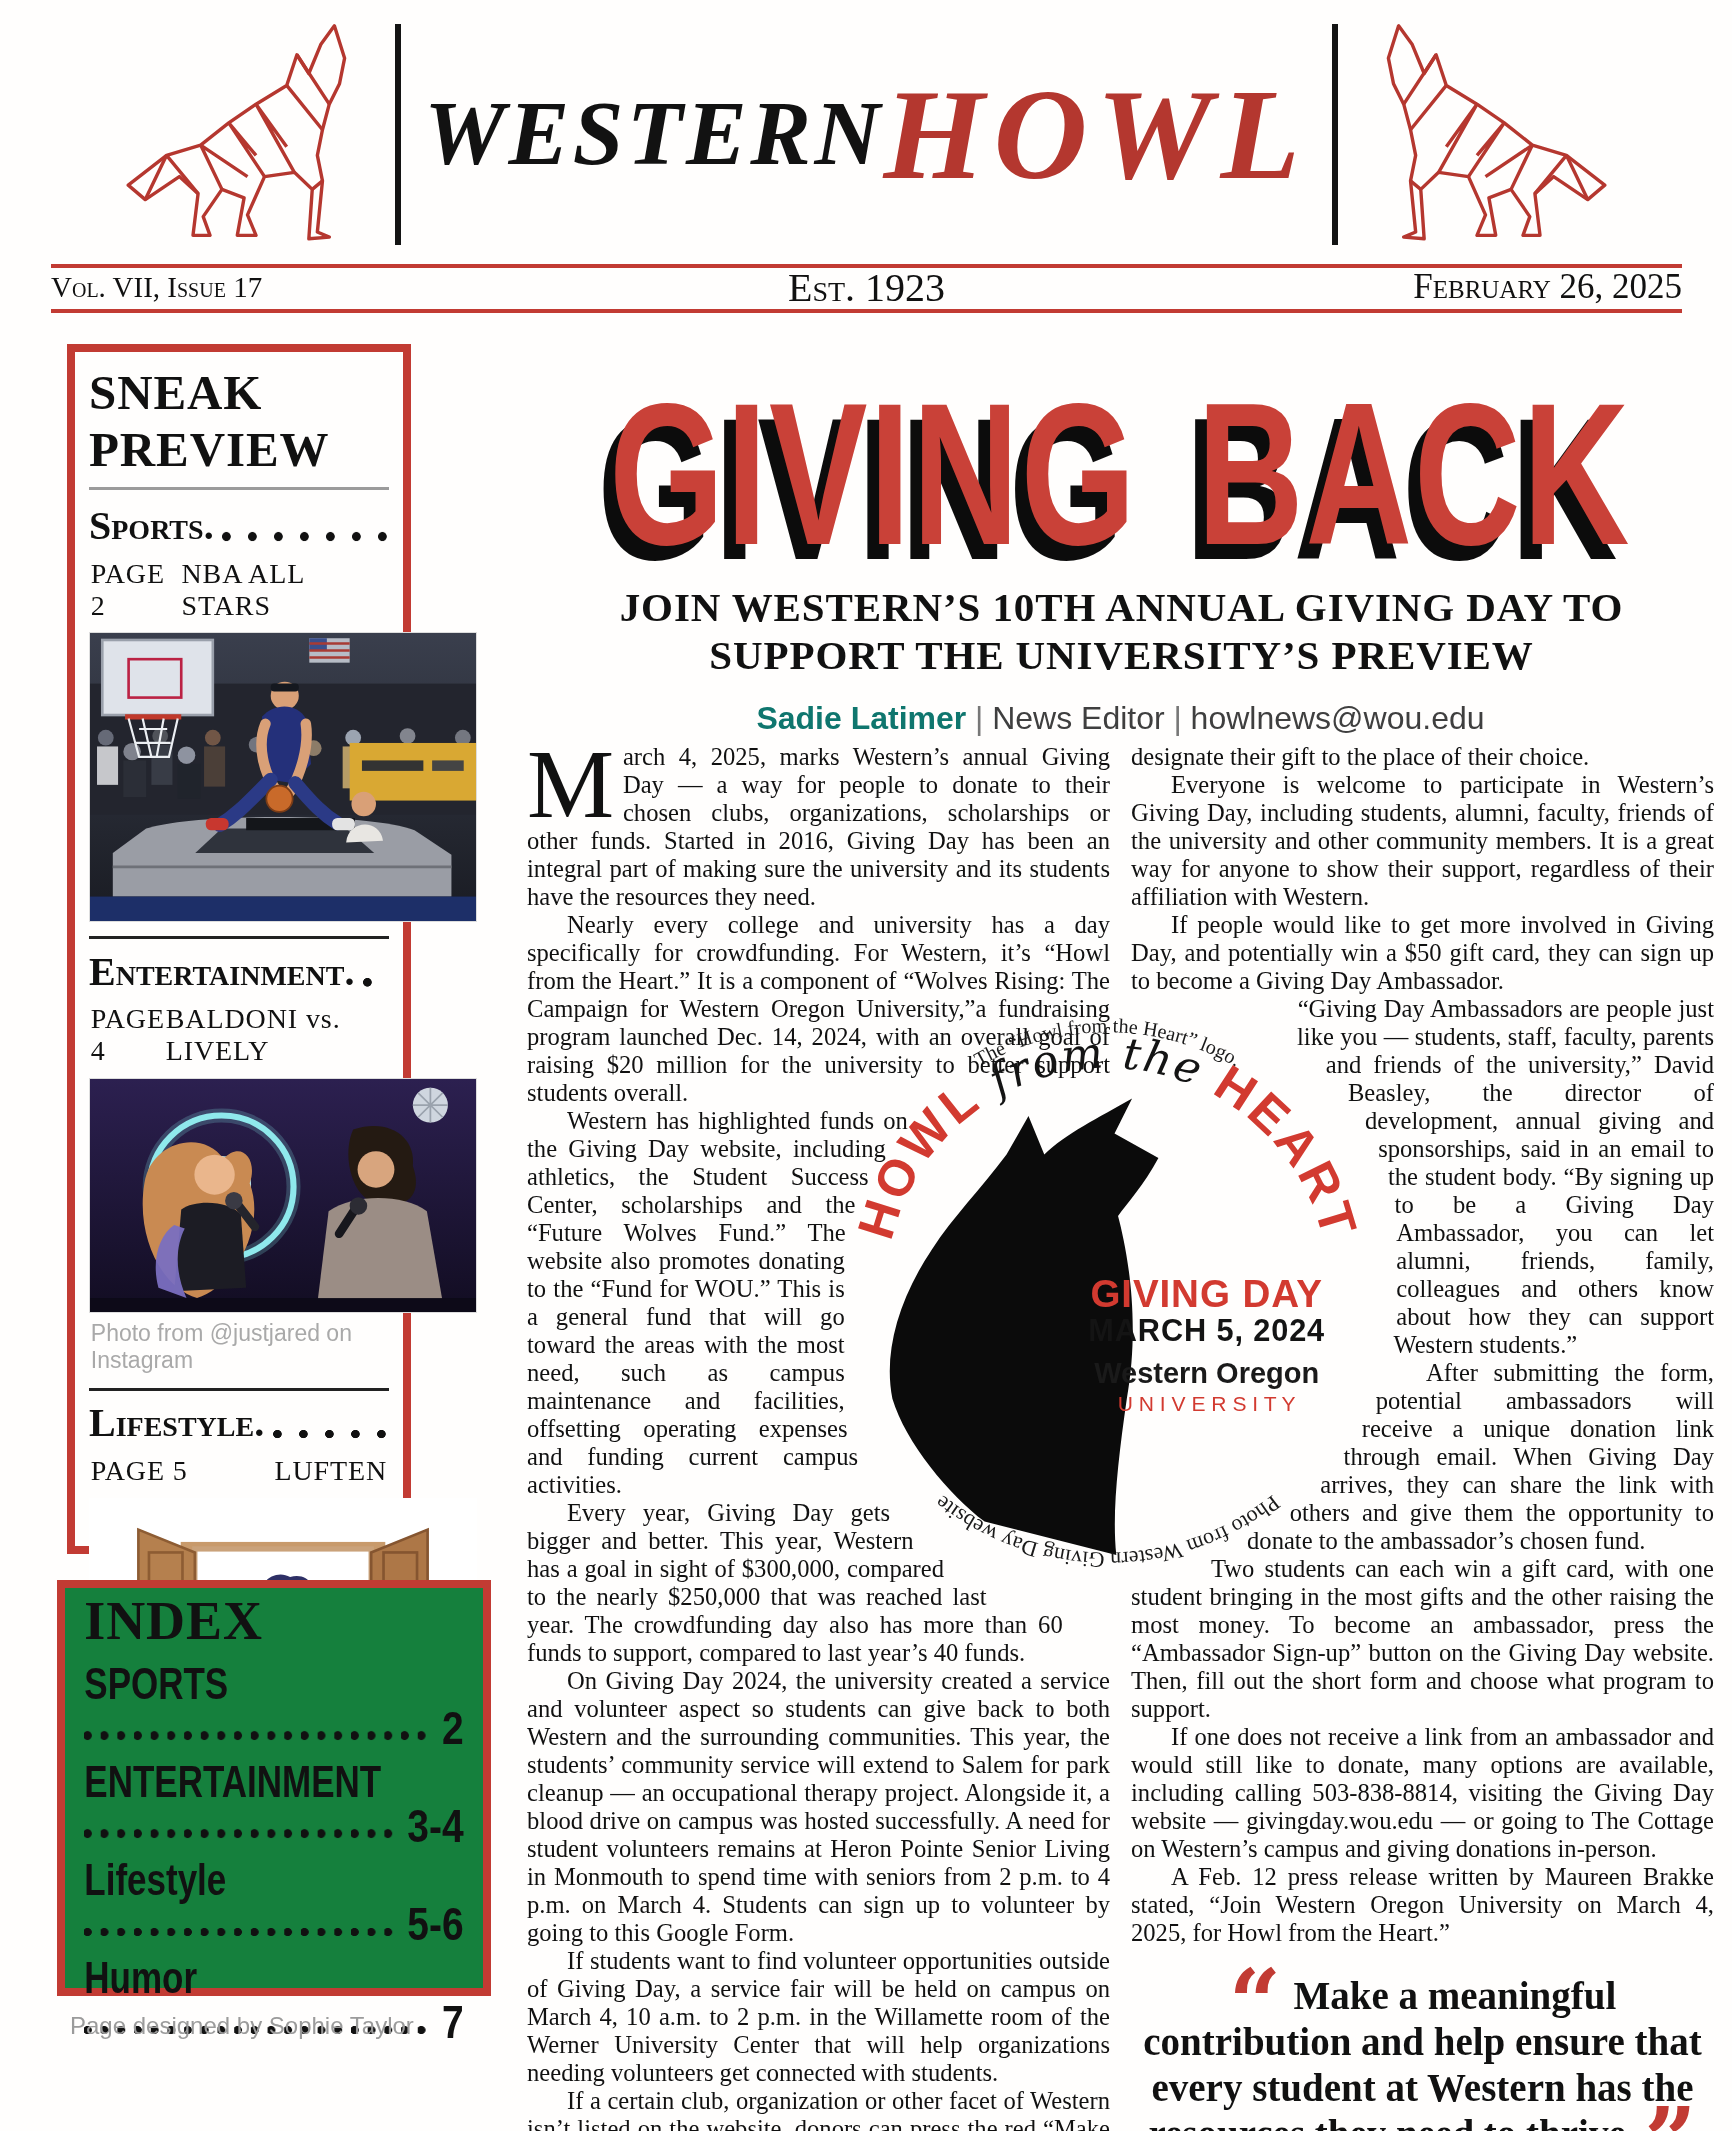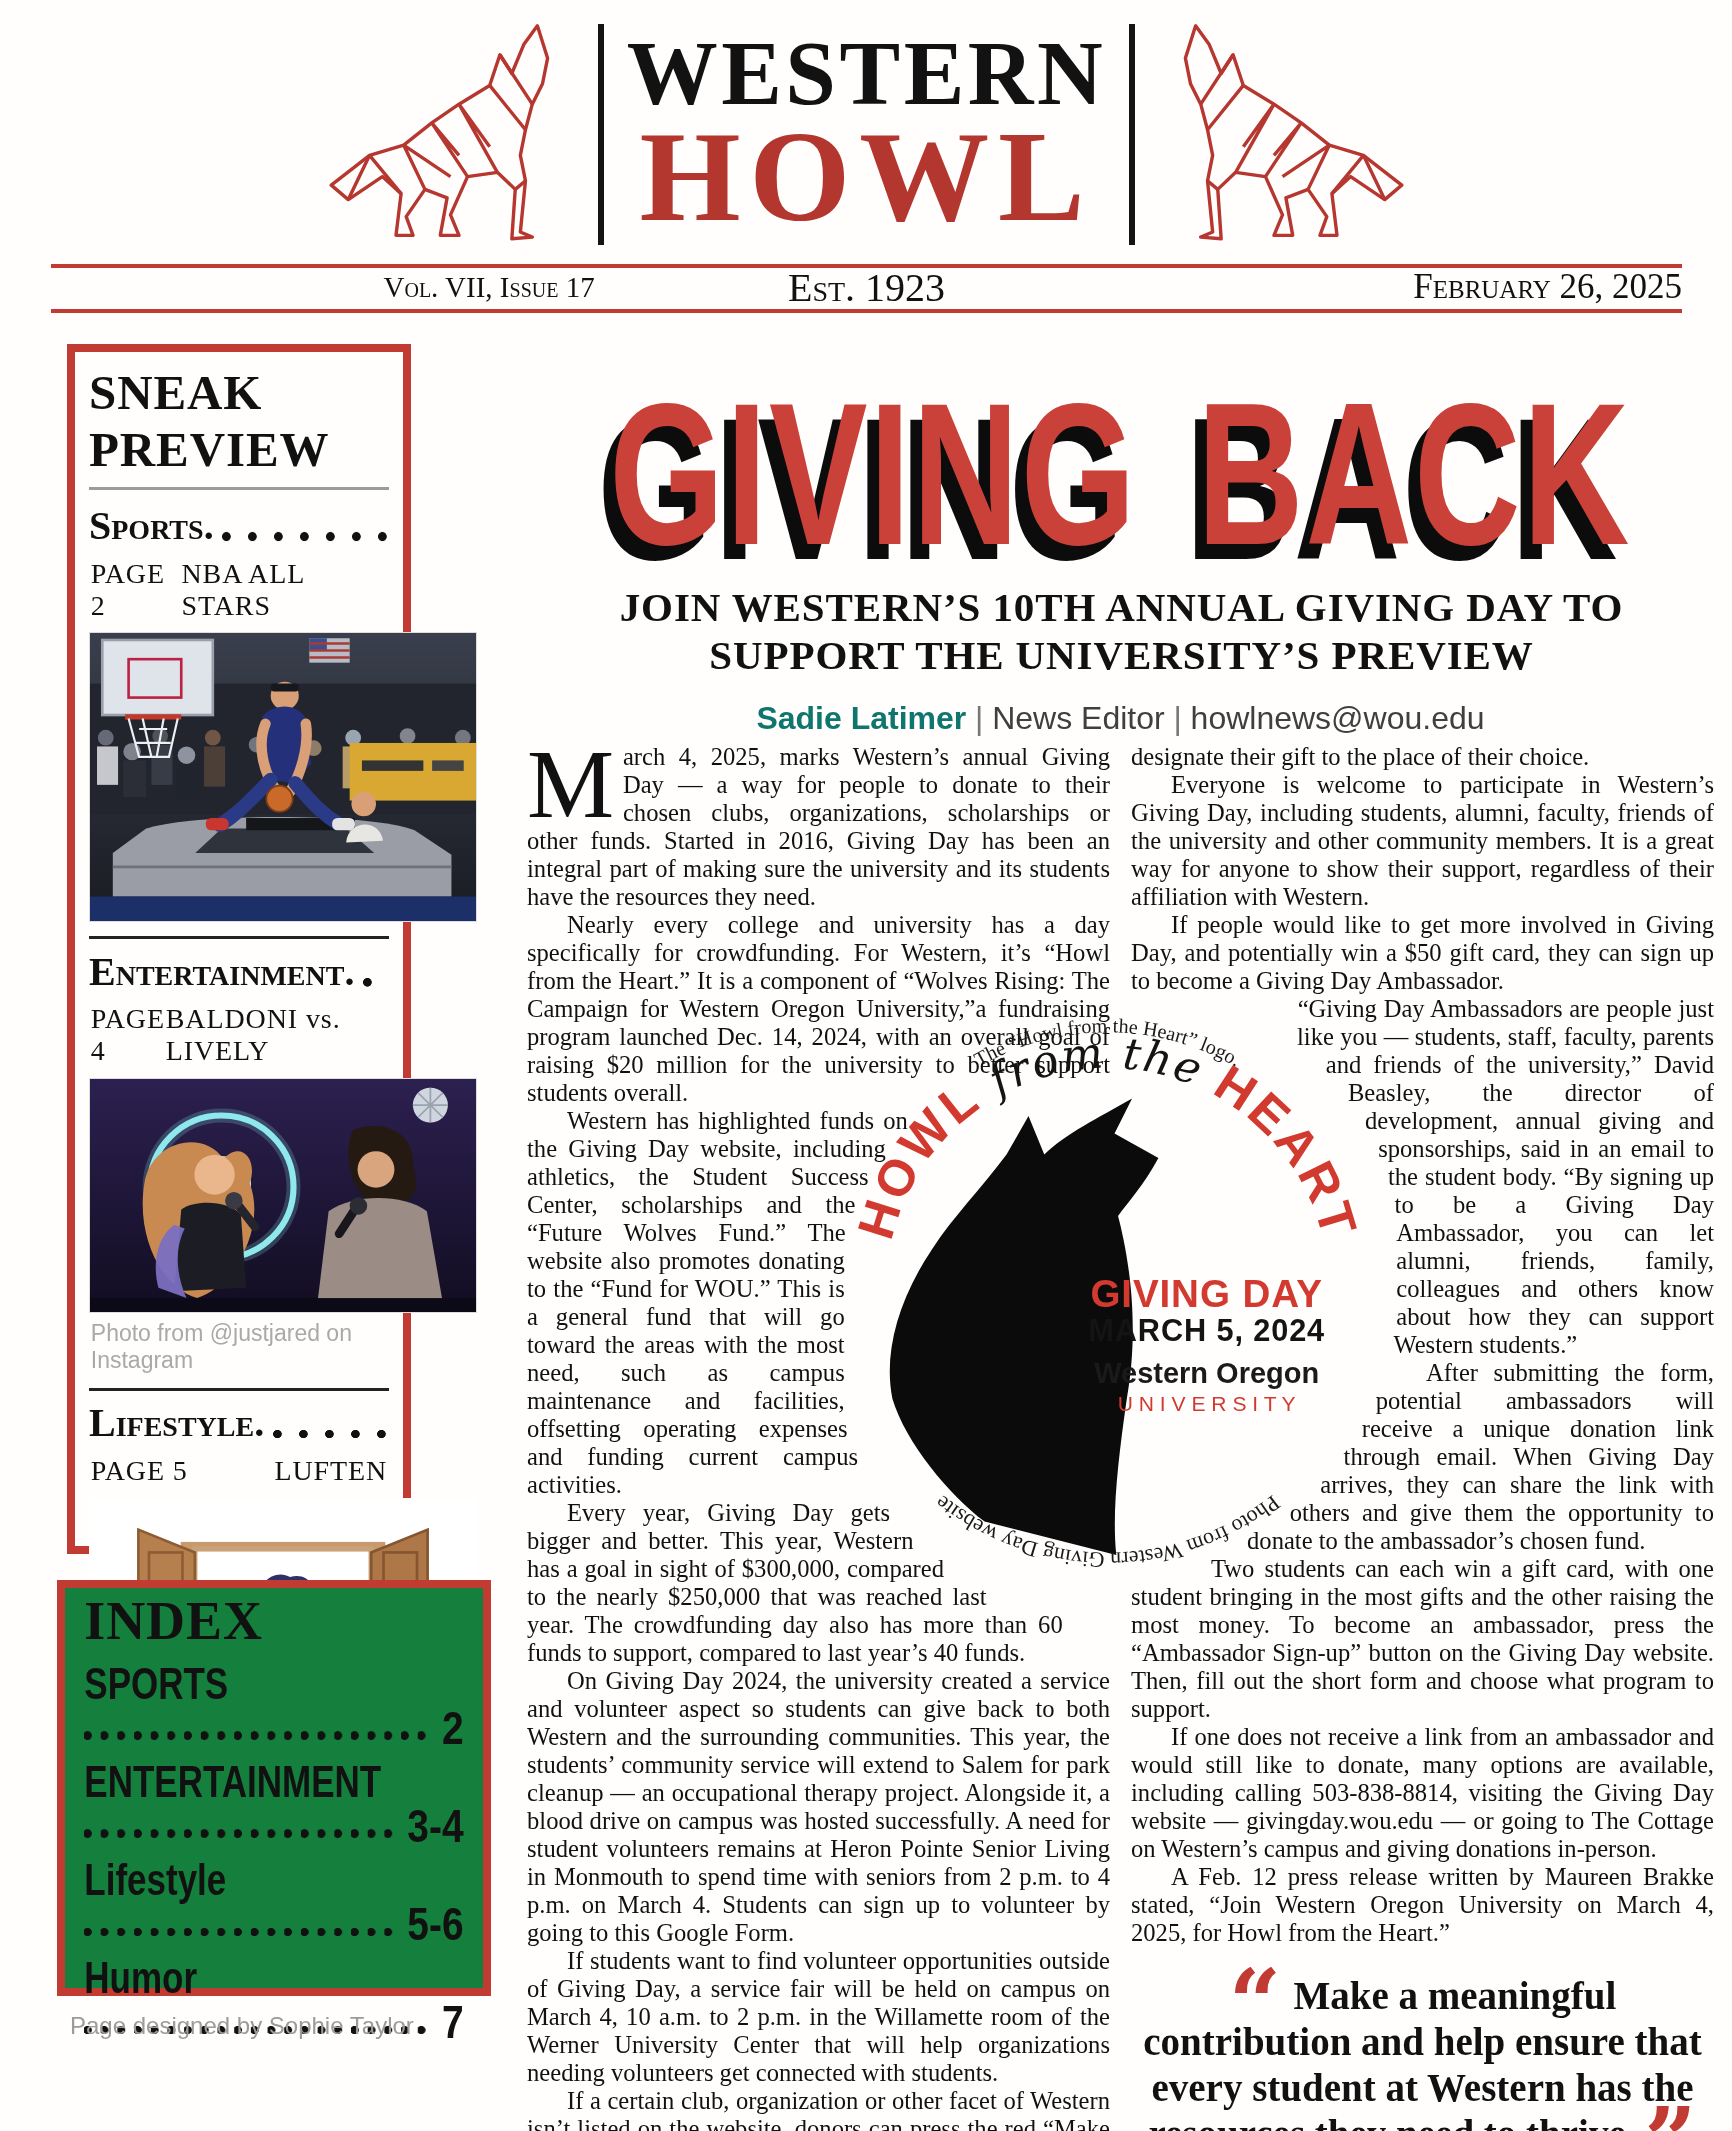--- a/index.html
+++ b/index.html
@@ -2,29 +2,29 @@
 <html style="font-size:14px"><head>
 <meta charset="utf-8">
 <style>
   html,body{margin:0;padding:0;background:#e8e8e8;}
   .page{position:relative;width:1733px;height:2131px;background:#fffefd;overflow:hidden;
         font-family:"Liberation Serif",serif;color:#111;}
   
   .masthead{position:absolute;left:0;top:19.3px;width:100%;display:flex;justify-content:center;
             align-items:center;gap:16px;}
   .mast-bar{width:6.1px;height:221px;background:#141414;}
-  .mast-title{display:flex;flex-direction:column;align-items:center;line-height:.92;padding:0 7px;}
+  .mast-title{display:flex;flex-direction:row;align-items:center;line-height:.92;padding:0 7px;font-style:italic;}
   .mast-top{font-size:91px;font-weight:bold;letter-spacing:3.5px;color:#121212;}
   .mast-bottom{font-size:130px;font-weight:bold;letter-spacing:8.8px;color:#b4372f;margin-top:1.8px;}
   .wolf{width:263px;height:230px;}
   .rule{position:absolute;left:51px;right:51px;height:3.5px;background:#c23b33;}
   .rule1{top:264px;} .rule2{top:309px;}
   .dateline{position:absolute;left:51px;right:51px;top:266px;height:42px;display:flex;
             align-items:center;font-variant:small-caps;}
-  .dl-left{font-size:29px;flex:1;text-align:right;}
+  .dl-left{font-size:29px;flex:1;text-align:left;}
   .dl-center{font-size:40px;flex:1;text-align:center;}
   .dl-right{font-size:35px;flex:1;text-align:right;}
   
   .sneak-box{position:absolute;left:67px;top:344px;width:344px;height:1210px;
              border:8.8px solid #c23b33;background:#fffefd;box-sizing:border-box;padding:8.8px 14px;}
   .sneak-title{font-size:49px;font-weight:bold;letter-spacing:0.9px;margin-top:3.5px;}
   .sneak-hr{height:2.6px;background:#9b9b9b;margin:8.8px 0 12.3px 0;}
   .sec-hr{height:2.6px;background:#222;margin:14px 0 8.8px 0;}
   .sec-head{display:flex;align-items:baseline;font-variant:small-caps;font-weight:bold;
             font-size:40px;margin:5.3px 0 3.5px 0;}

